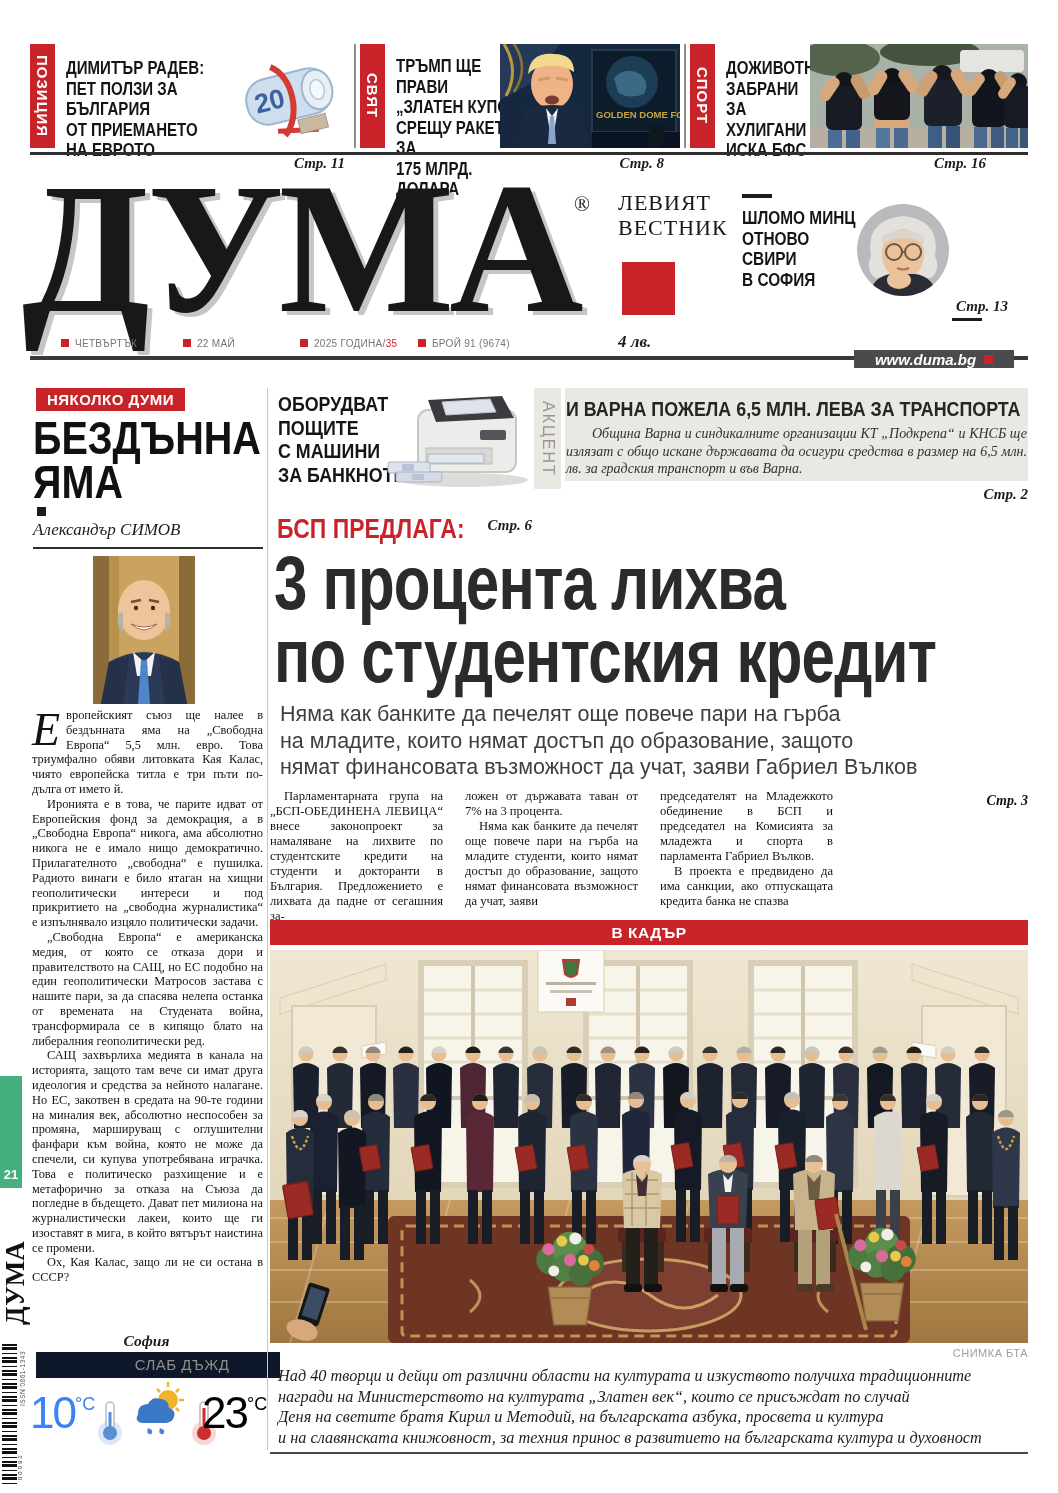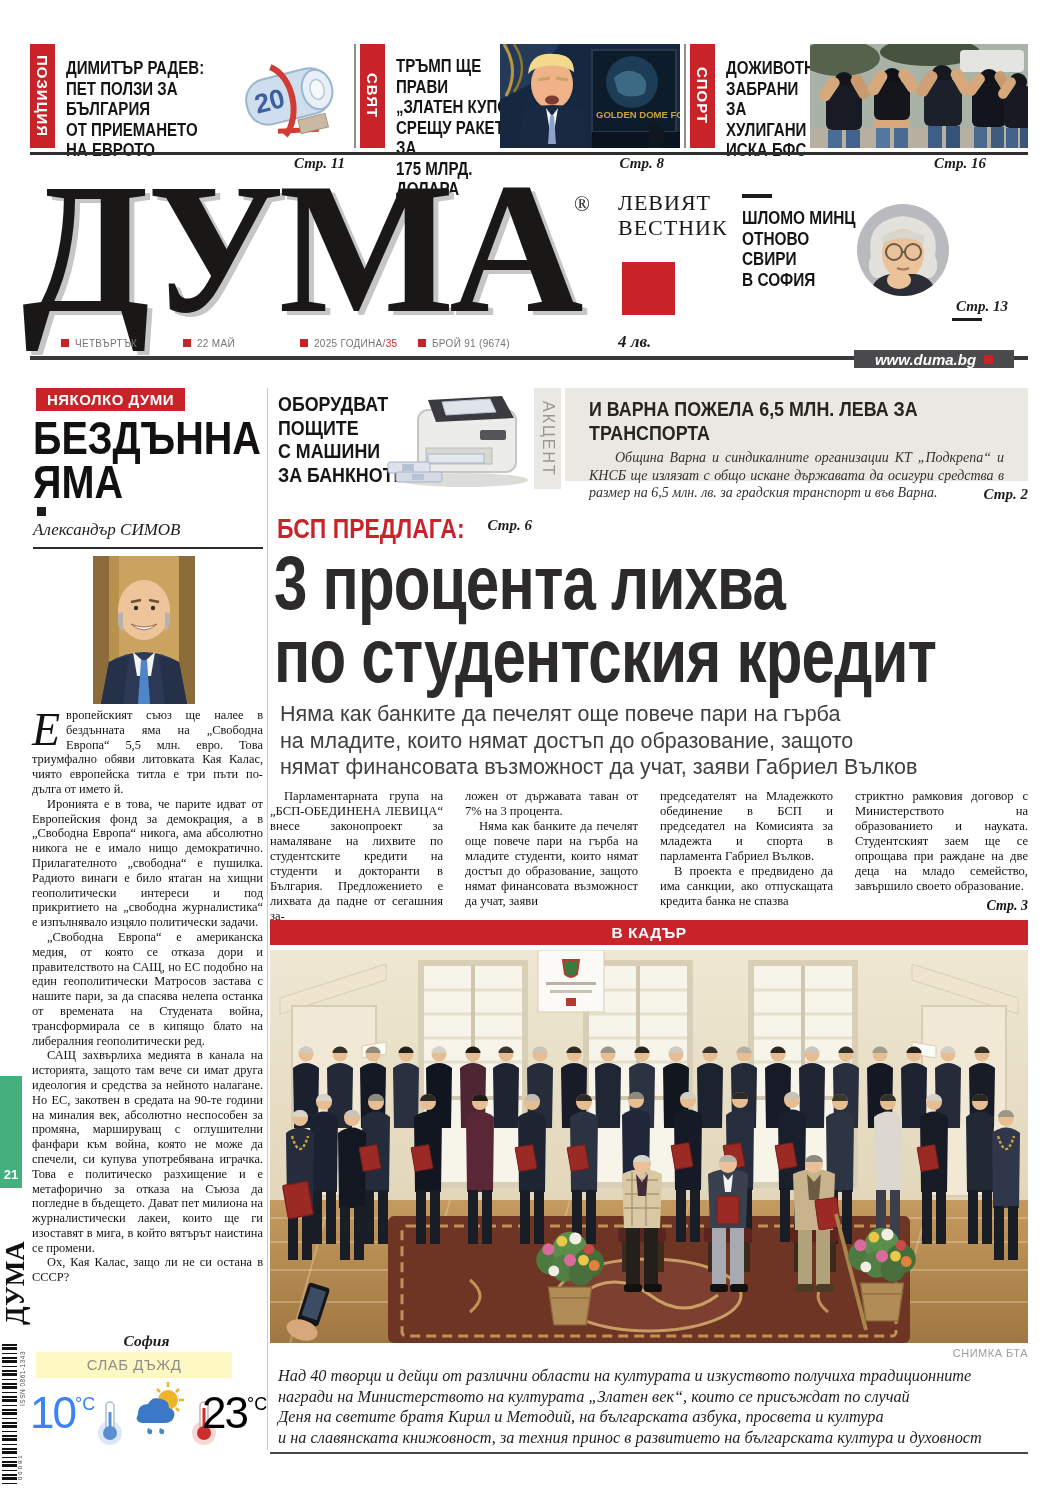--- a/index.html
+++ b/index.html
@@ -214,21 +214,21 @@
 
   <div class="b serif just article" style="left:32px;top:708px;width:231px;font-size:12.4px;line-height:14.8px;color:#141312;">
     <p class="noind"><span class="dropcap">Е</span><span>вропейският съюз ще налее в бездънната яма на „Свободна Европа“ 5,5 млн. евро. Това триумфално обяви литовката Кая Калас, чиято европейска титла е три пъти по-дълга от името й.</span></p>
     <p>Иронията е в това, че парите идват от Европейския фонд за демокрация, а в „Свободна Европа“ никога, ама абсолютно никога не е имало нищо демократично. Прилагателното „свободна“ е пушилка. Радиото винаги е било ятаган на хищни геополитически интереси и под прикритието на „свободна журналистика“ е изпълнявало изцяло политически задачи.</p>
     <p>„Свободна Европа“ е американска медия, от която се отказа дори и правителството на САЩ, но ЕС подобно на един геополитически Матросов застава с нашите пари, за да спасява нелепа останка от времената на Студената война, трансформирала се в кипящо блато на либералния геополитически ред.</p>
     <p>САЩ захвърлиха медията в канала на историята, защото там вече си имат друга идеология и средства за нейното налагане. Но ЕС, закотвен в средата на 90-те години на миналия век, абсолютно неспособен за промяна, маршируващ с оглушителни фанфари към война, която не може да спечели, си купува употребявана играчка. Това е политическо разхищение и е метафорично за отказа на Съюза да погледне в бъдещето. Дават пет милиона на журналистически лакеи, които ще ги изоставят в мига, в който вятърът наистина се промени.</p>
     <p>Ох, Кая Калас, защо ли не си остана в СССР?</p>
   </div>
 
   <div class="b serif it" style="left:30px;top:1332px;width:233px;text-align:center;font-weight:bold;font-size:15.5px;">София</div>
-  <div class="b" style="left:36px;top:1352px;width:196px;height:26px;background:#fef9c3;color:#8f8e88;font-size:15px;line-height:26px;text-align:center;letter-spacing:.5px;">СЛАБ ДЪЖД</div>
+  <div class="b" style="left:36px;top:1352px;width:196px;height:26px;background:#0f172a;color:#8f8e88;font-size:15px;line-height:26px;text-align:center;letter-spacing:.5px;padding-left:48px;">СЛАБ ДЪЖД</div>
 
   <div class="b" style="left:30px;top:1388px;font-size:44px;color:#3b82f6;letter-spacing:-2px;"><span>10</span><span style="font-size:18px;vertical-align:18px;letter-spacing:0;">°C</span></div>
   <svg class="b" style="left:94px;top:1400px;" width="32" height="46" viewBox="0 0 32 46">
     <circle cx="16" cy="33" r="12" fill="#dce8f5"></circle>
     <rect x="12" y="2" width="8" height="28" rx="4" fill="#fff" stroke="#aebecd" stroke-width="1.5"></rect>
     <rect x="14.5" y="12" width="3" height="18" fill="#5b8fd4"></rect>
     <circle cx="16" cy="33" r="7" fill="#5b8fd4"></circle>
   </svg>
   <svg class="b" style="left:126px;top:1380px;" width="62" height="60" viewBox="0 0 62 60">
     <circle cx="42" cy="20" r="10" fill="#f0b429"></circle>
@@ -278,21 +278,21 @@
     <rect x="44" y="64" width="56" height="9" fill="#e3e8ef" stroke="#aab4c8"></rect>
     <rect x="4" y="72" width="42" height="11" rx="2" fill="#dde2ec" stroke="#a9b4c8"></rect>
     <rect x="18" y="74" width="12" height="7" fill="#b8c2d6"></rect>
     <rect x="12" y="82" width="46" height="10" rx="2" fill="#d4d9e4" stroke="#a9b4c8"></rect>
     <rect x="28" y="84" width="12" height="6" fill="#b8c2d6"></rect>
   </svg>
   <div class="b pageref" style="left:420px;top:484px;width:112px;text-align:right;margin-top:33px;">Стр. 6</div>
 
   <div class="b" style="left:534px;top:388px;width:27px;height:101px;background:#e9e8e3;display:flex;align-items:center;justify-content:center;writing-mode:vertical-rl;color:#98968e;font-size:16px;letter-spacing:2px;">АКЦЕНТ</div>
 
-  <div class="b" style="left:565px;top:388px;width:463px;height:93px;background:#e9e8e3;padding:9px 24px;box-sizing:border-box;">
+  <div class="b" style="left:565px;top:388px;width:463px;height:93px;background:#e9e8e3;padding:9px 1px;box-sizing:border-box;">
     <div class="cond" style="font-size:21px;transform:scaleX(0.85);width:118%;color:#262522;">И ВАРНА ПОЖЕЛА 6,5 МЛН. ЛЕВА ЗА ТРАНСПОРТА</div>
     <div class="serif it just" style="font-size:14px;line-height:17.5px;text-indent:26px;margin-top:4px;color:#33322f;">Община Варна и синдикалните организации КТ „Подкрепа“ и КНСБ ще излязат с общо искане държавата да осигури средства в размер на 6,5 млн. лв. за градския транспорт и във Варна.</div>
   </div>
   <div class="b pageref" style="left:916px;top:486px;width:112px;text-align:right;">Стр. 2</div>
 
   <div class="b cond" style="left:277px;top:514px;font-size:27px;transform:scaleX(0.85);color:#c9232a;">БСП ПРЕДЛАГА:</div>
   <div class="b cond pre" style="left:274px;top:546px;font-size:76px;line-height:73px;letter-spacing:-1px;transform:scaleX(0.79);width:128%;color:#2c2a2a;">3 процента лихва
 по студентския кредит</div>
   <div class="b pre" style="left:280px;top:701px;font-size:21.5px;line-height:26.5px;color:#403f3d;">Няма как банките да печелят още повече пари на гърба
 на младите, които нямат достъп до образование, защото
@@ -304,21 +304,20 @@
       </div>
     <div class="colp" style="width:173px;">
         <p class="noind">ложен от държавата таван от 7% на 3 процента.</p>
         <p>Няма как банките да печелят още повече пари на гърба на младите студенти, които нямат достъп до образование, защото нямат финансовата възможност да учат, заяви</p>
       </div>
     <div class="colp" style="width:173px;">
         <p class="noind">председателят на Младежкото обединение в БСП и председател на Комисията за младежта и спорта в парламента Габриел Вълков.</p>
         <p>В проекта е предвидено да има санкции, ако отпускащата кредита банка не спазва</p>
       </div>
     <div class="colp" style="width:173px;">
-        <p class="noind">стриктно рамковия договор с Министерството на образованието и науката. Студентският заем ще се опрощава при раждане на две деца на младо семейство, завършило своето образование.</p>
         <p class="noind" style="text-align:right;font-weight:bold;font-style:italic;font-size:14px;margin-top:4px;">Стр. 3</p>
       </div>
   </div>
 
   <div class="b" style="left:270px;top:920px;width:758px;height:25px;background:#c9232a;color:#fff;font-weight:bold;font-size:15.5px;line-height:25px;text-align:center;letter-spacing:.5px;">В КАДЪР</div>
 
   <svg class="b" style="left:270px;top:950px;" width="758" height="393" viewBox="0 0 758 393">
     <defs>
       <linearGradient id="wallg" x1="0" y1="0" x2="0" y2="1">
           <stop offset="0" stop-color="#efe7d2"></stop>

